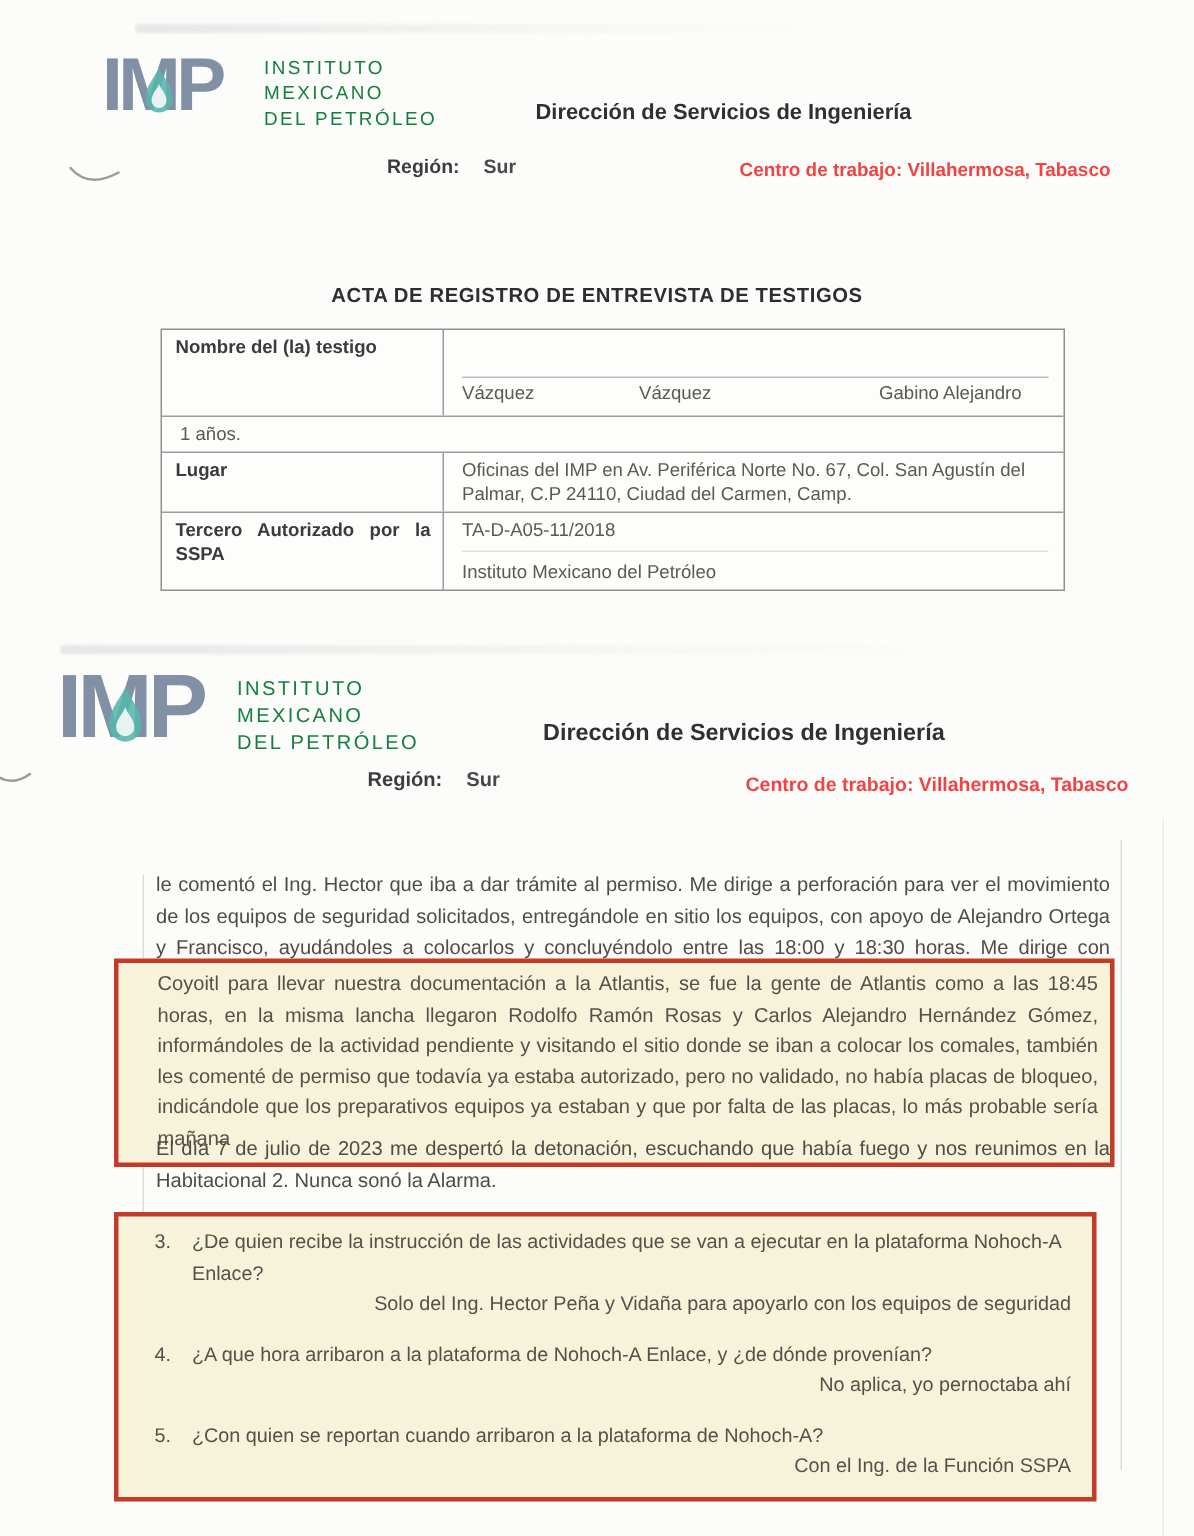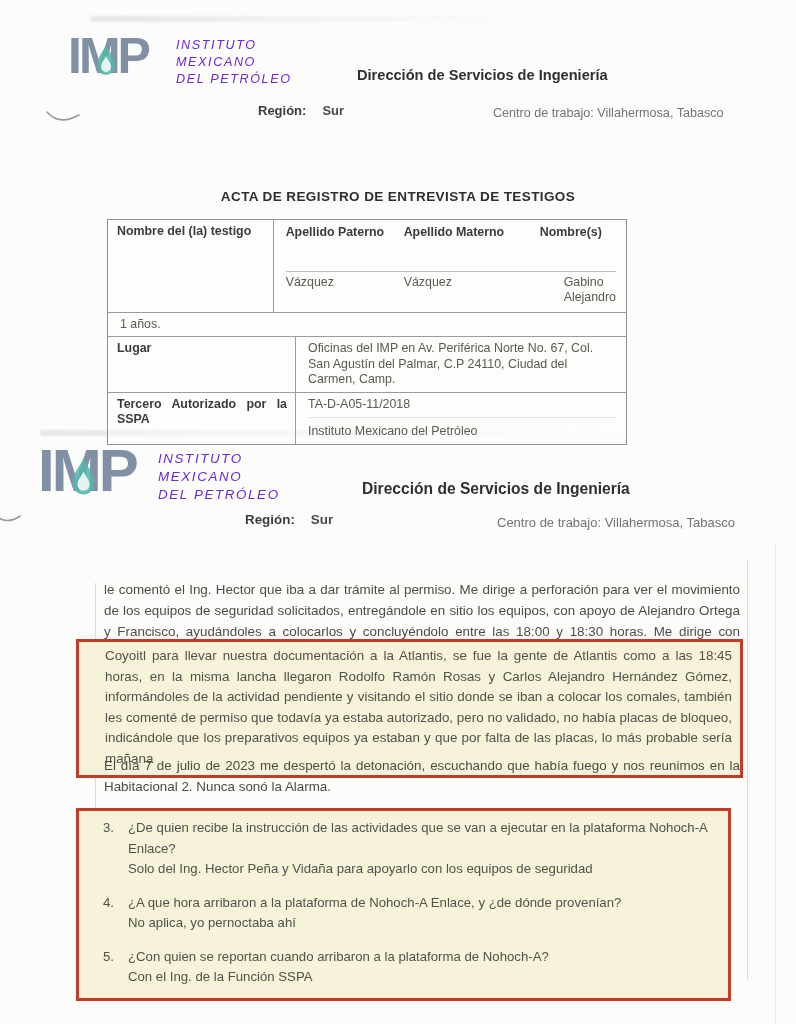--- a/index.html
+++ b/index.html
@@ -9,30 +9,30 @@
     font-family:"Liberation Sans", sans-serif;color:#3d3d3d;
   }
   
   .noise{position:absolute;border-radius:3px;filter:blur(1px);background:linear-gradient(90deg,rgba(175,175,175,.28),rgba(200,200,200,.12) 55%,rgba(220,220,220,0));}
   .edge-line{position:absolute;width:1px;background:#dcdcd8;}
   .scan-curve{position:absolute;}
   
   .logo{position:absolute;}
   .logo-letters{font-weight:bold;color:#8290a6;letter-spacing:-3px;position:relative;line-height:1;}
   .flame{position:absolute;}
-  .org-text{position:absolute;color:#6d28d9;font-weight:500;letter-spacing:1.6px;font-style:italic;}
+  .org-text{position:absolute;color:#15803d;font-weight:500;letter-spacing:1.6px;}
   .division{position:absolute;font-weight:bold;color:#303030;}
   .region-line{position:absolute;font-weight:bold;color:#3c3c3c;}
   .region-line .val{margin-left:16px;font-weight:600;color:#4a4a4a;}
-  .work-center{position:absolute;font-weight:400;color:#737373;}
+  .work-center{position:absolute;font-weight:700;color:#ef4444;}
   
   .doc-title{position:absolute;left:0;top:189px;width:796px;text-align:center;
     font-weight:bold;font-size:13.5px;letter-spacing:.4px;color:#2e2e2e;}
   
-  .wtable{position:absolute;left:107px;top:219px;width:520px;
+  .wtable{position:absolute;left:107px;top:219px;width:603px;
     border:1px solid #8f8f8f;font-size:12.4px;box-sizing:border-box;background:rgba(255,255,255,.4);}
   .trow{display:flex;border-top:1px solid #9c9c9c;}
   .trow:first-child{border-top:none;}
   .tlabel{width:188px;box-sizing:border-box;padding:4px 8px 4px 9px;font-weight:bold;color:#3b3b3b;
     border-right:1px solid #9c9c9c;text-align:justify;line-height:15.5px;}
   .tval{flex:1;box-sizing:border-box;padding:4px 10px 4px 12px;color:#5b5953;line-height:15.5px;}
   .name-heads{display:flex;font-weight:bold;color:#3b3b3b;padding:1px 0 3px;}
   .name-vals{display:flex;border-top:1px solid #bdbdbd;padding:3px 0 2px;color:#5b5953;margin-top:27px;}
   .ncol1{width:118px;}
   .ncol2{width:122px;}
@@ -42,21 +42,21 @@
   .sub-line2{padding-top:6px;}
   
   .body-par{position:absolute;font-size:13.4px;line-height:21px;color:#4e4c44;text-align:justify;}
   .hl-box{position:absolute;box-sizing:border-box;border:3px solid #c43b28;background:#f6f3da;}
   .hl-text{padding:4px 8px 5px 26px;font-size:13.4px;line-height:20.6px;color:#53514a;text-align:justify;}
   .qa-wrap{padding:7px 14px 8px 0;}
   .qa-item{display:flex;padding-left:24px;margin-bottom:13px;font-size:13.2px;line-height:20.5px;color:#53514a;}
   .qa-item:last-child{margin-bottom:2px;}
   .qa-num{width:25px;flex:0 0 25px;}
   .qa-body{flex:1;}
-  .qa-a{margin-top:0;}
+  .qa-a{margin-top:0;text-align:right;}
 </style>
 </head>
 <body>
 
 <div class="page">
 
   <div class="noise" style="left:90px;top:16px;width:470px;height:6px;"></div>
   <div class="noise" style="left:40px;top:430px;width:620px;height:6px;"></div>
 
   <svg class="scan-curve" style="left:45px;top:110px;" width="38" height="18" viewBox="0 0 38 18">
@@ -83,25 +83,20 @@
     <span>Región:</span><span class="val">Sur</span>
   </div>
   <div class="work-center" style="left:493px;top:106px;font-size:12.6px;">Centro de trabajo: Villahermosa, Tabasco</div>
 
   <div class="doc-title">ACTA DE REGISTRO DE ENTREVISTA DE TESTIGOS</div>
 
   <div class="wtable">
     <div class="trow">
       <div class="tlabel">Nombre del (la) testigo</div>
       <div class="tval">
-        <div class="name-heads">
-          <span class="ncol1">Apellido Paterno</span>
-          <span class="ncol2">Apellido Materno</span>
-          <span class="ncol3">Nombre(s)</span>
-        </div>
         <div class="name-vals">
           <span class="ncol1">Vázquez</span>
           <span class="ncol2">Vázquez</span>
           <span class="ncol3" style="padding-left:38px;box-sizing:border-box;">Gabino Alejandro</span>
         </div>
       </div>
     </div>
     <div class="trow">
       <div class="tval">1 años.</div>
     </div>

